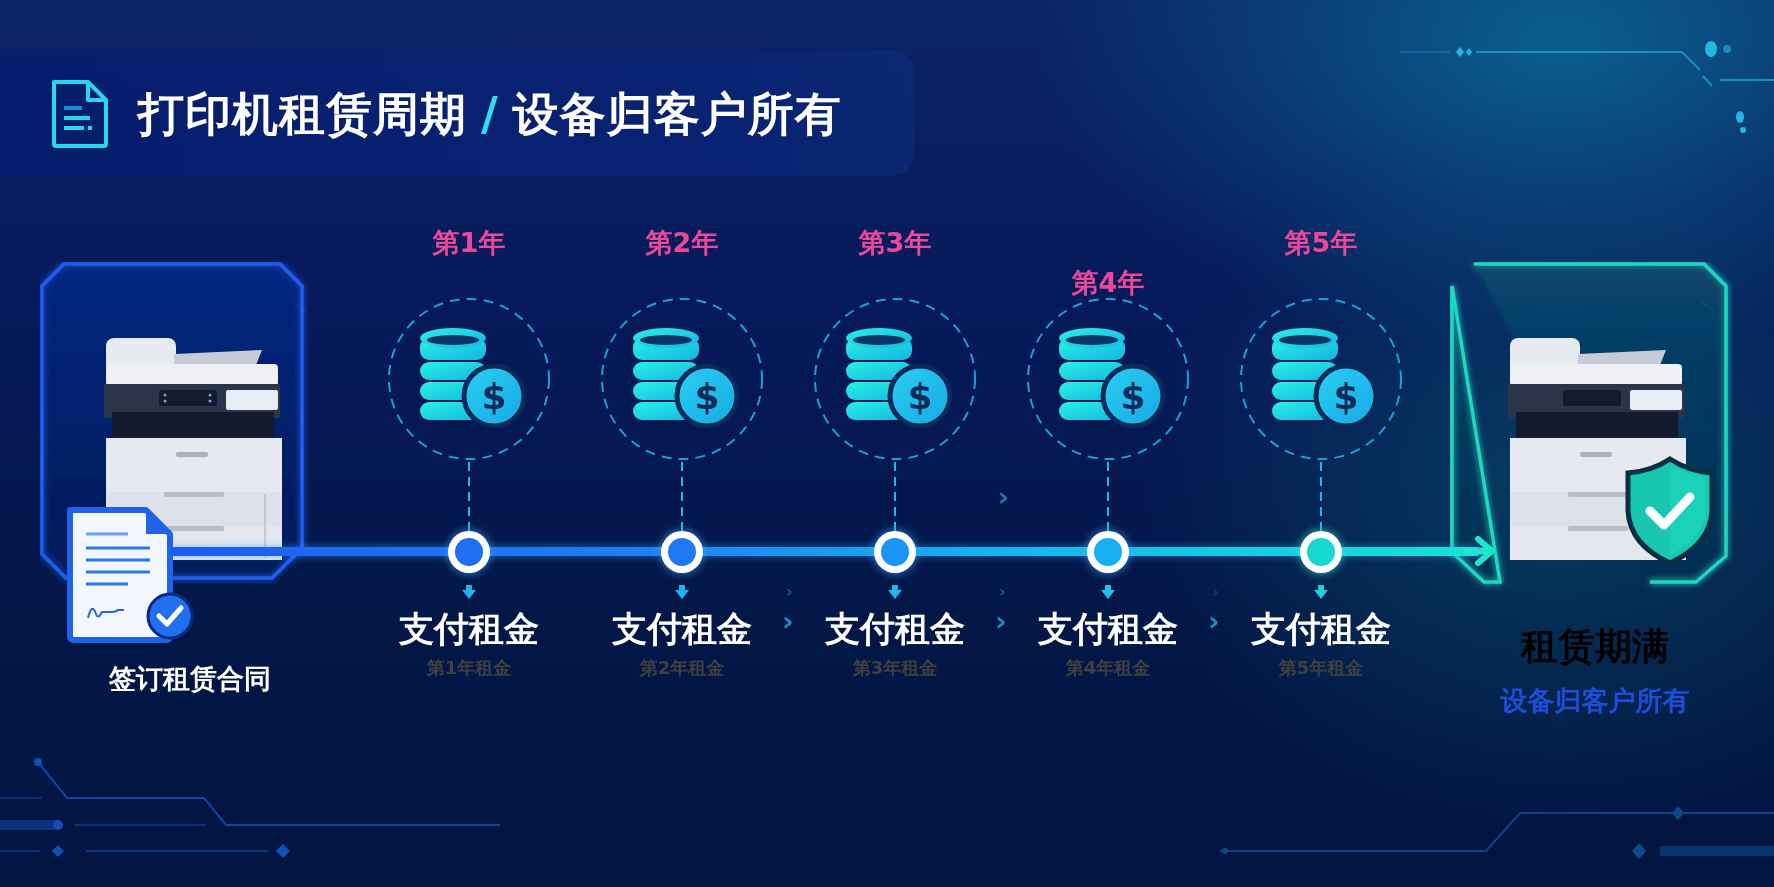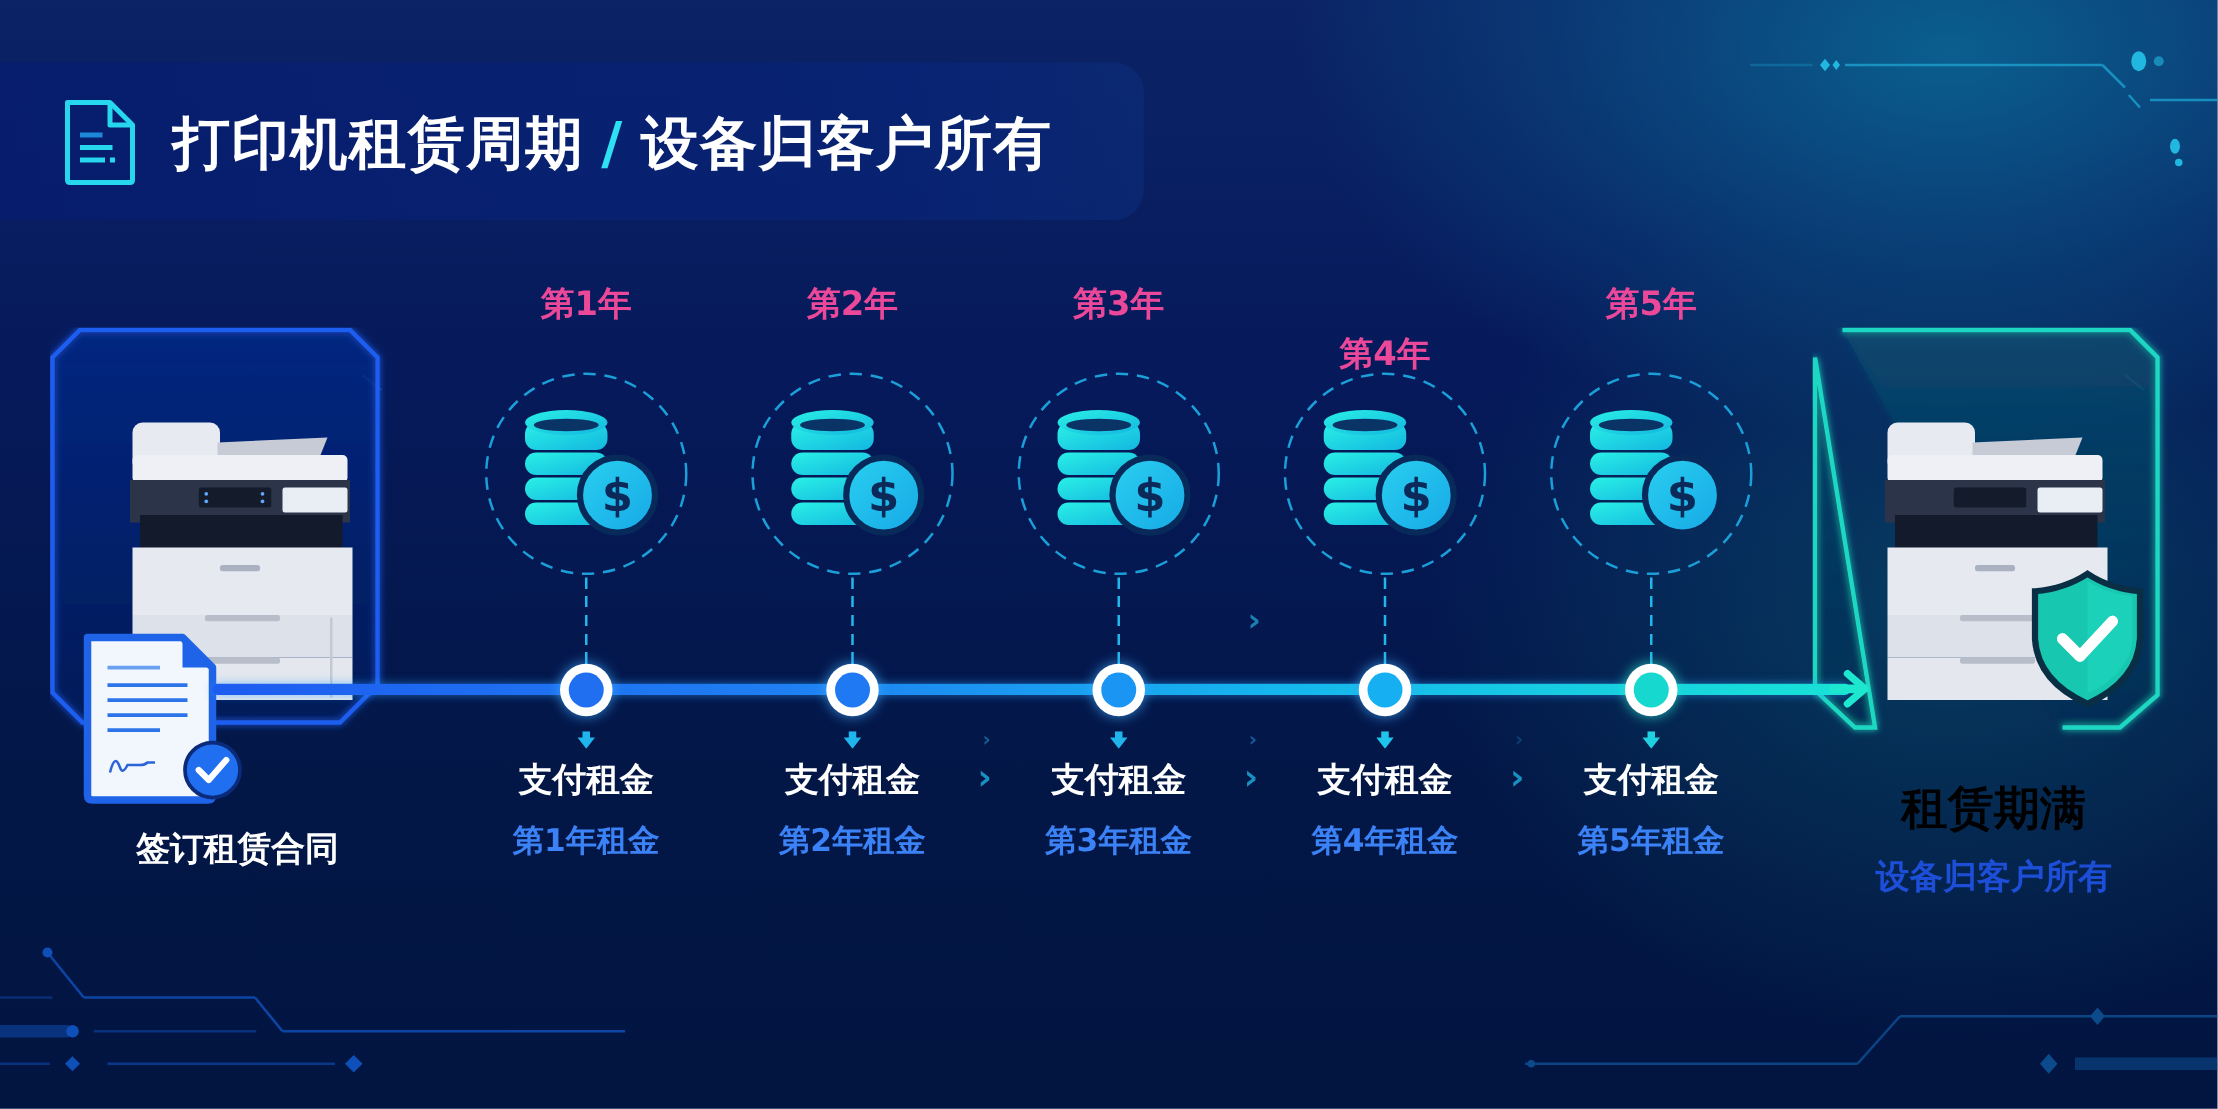--- a/index.html
+++ b/index.html
@@ -65,25 +65,25 @@
   .dash-v { position: absolute; top: 462px; width: 2px; height: 70px;
     background: repeating-linear-gradient(180deg, #22b7ec 0 9px, transparent 9px 15px); }
   .node {
     position: absolute; top: 531px; width: 42px; height: 42px; border-radius: 50%;
     background: #ffffff; box-shadow: 0 0 10px rgba(60,170,255,0.8);
   }
   .node .inner { position: absolute; left: 7px; top: 7px; width: 28px; height: 28px; border-radius: 50%; }
   .drop { position: absolute; top: 585px; width: 14px; height: 14px; }
   .step-title {
     position: absolute; top: 606px; width: 160px; text-align: center;
-    font-size: 27px; font-weight: bold; color: #ffffff;
+    font-size: 35px; font-weight: bold; color: #ffffff;
   }
   .step-sub {
     position: absolute; top: 656px; width: 160px; text-align: center;
-    font-size: 25px; font-weight: bold; color: #3b82f6;
+    font-size: 18px; font-weight: bold; color: #404040;
   }
   .chev { position: absolute; font-size: 28px; color: #1a8fc2; font-weight: bold; line-height: 1; }
   .chev.sm { font-size: 16px; color: #155f9a; }
   .chev.up { font-size: 26px; color: #1b7fb4; }
 </style>
 </head>
 <body>
 
 <svg class="deco" width="1774" height="887">
 

